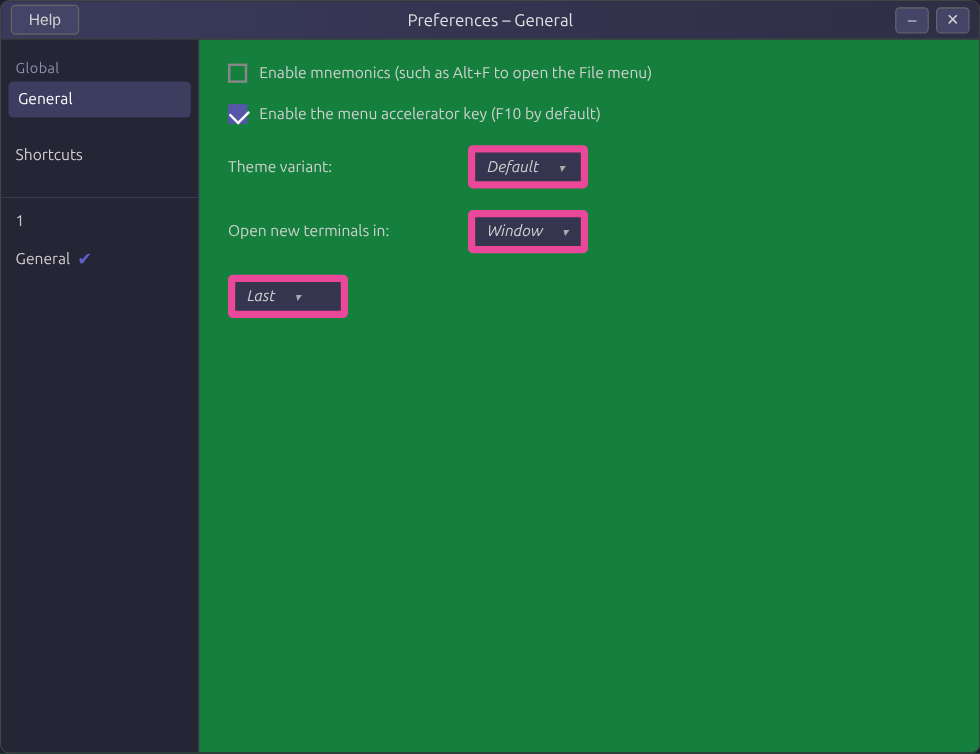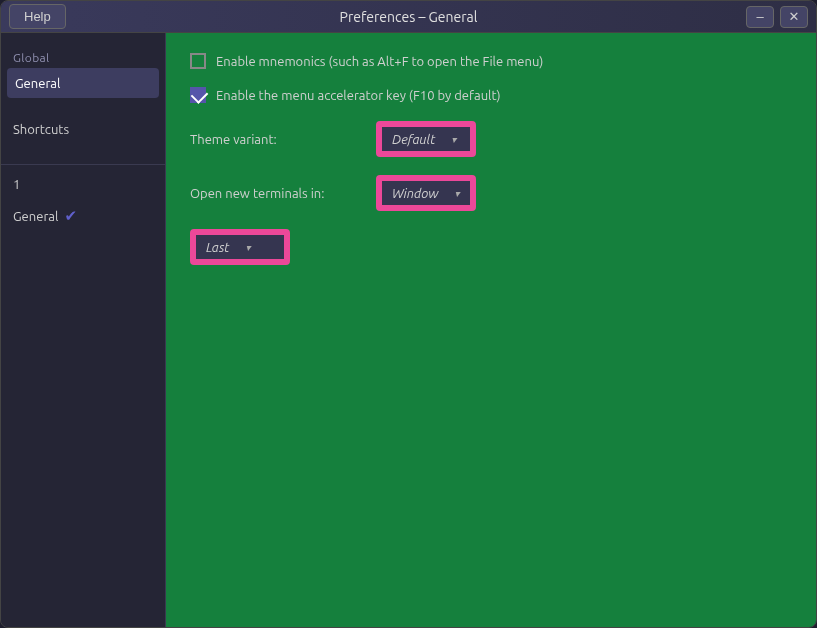--- a/index.html
+++ b/index.html
@@ -180,21 +180,21 @@
       cursor: pointer;
       display: flex;
       align-items: center;
       gap: 8px;
     }
 
     .setting-row-labeled {
       display: flex;
       align-items: center;
       margin-bottom: 18px;
-      gap: 16px;
+      gap: 30px;
     }
 
     .setting-row-labeled .setting-label {
       font-size: 13px;
       color: #d0d0d0;
       min-width: 170px;
     }
 
     
     .checkbox-custom {

